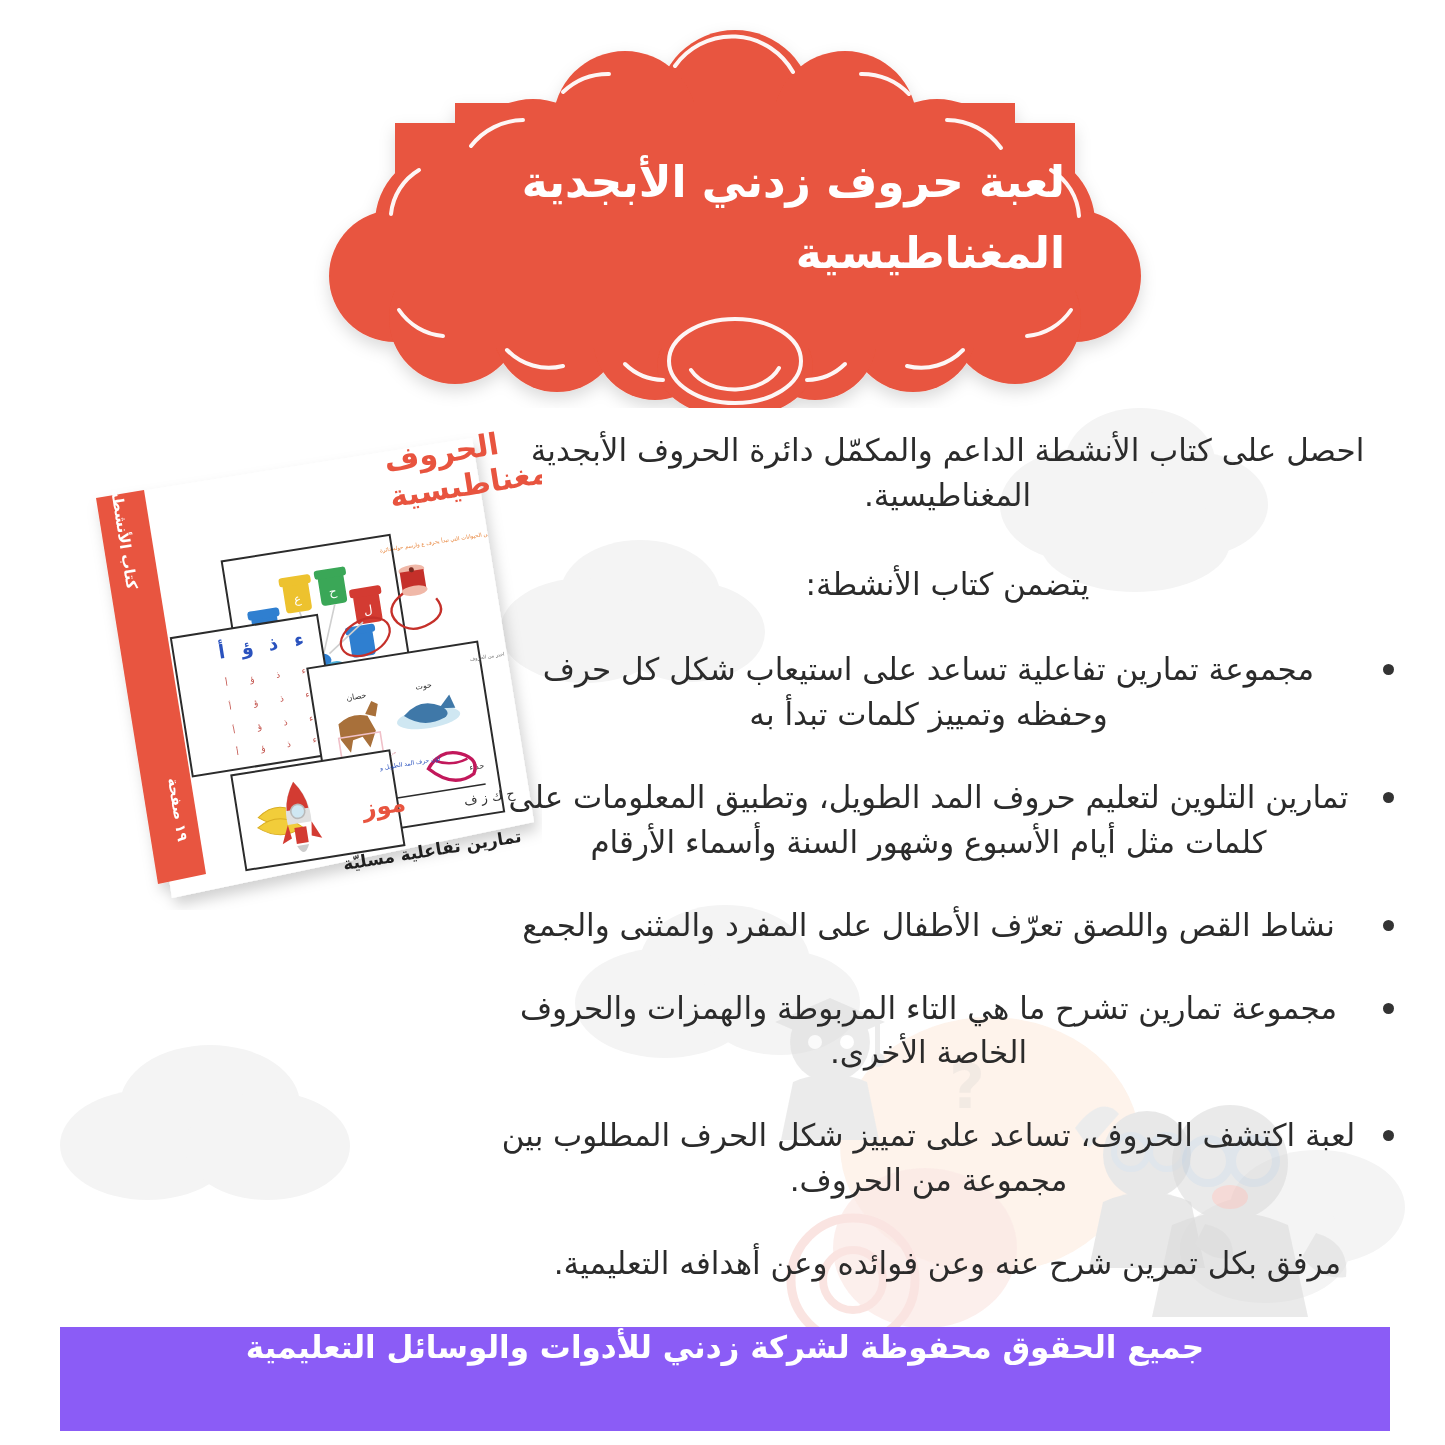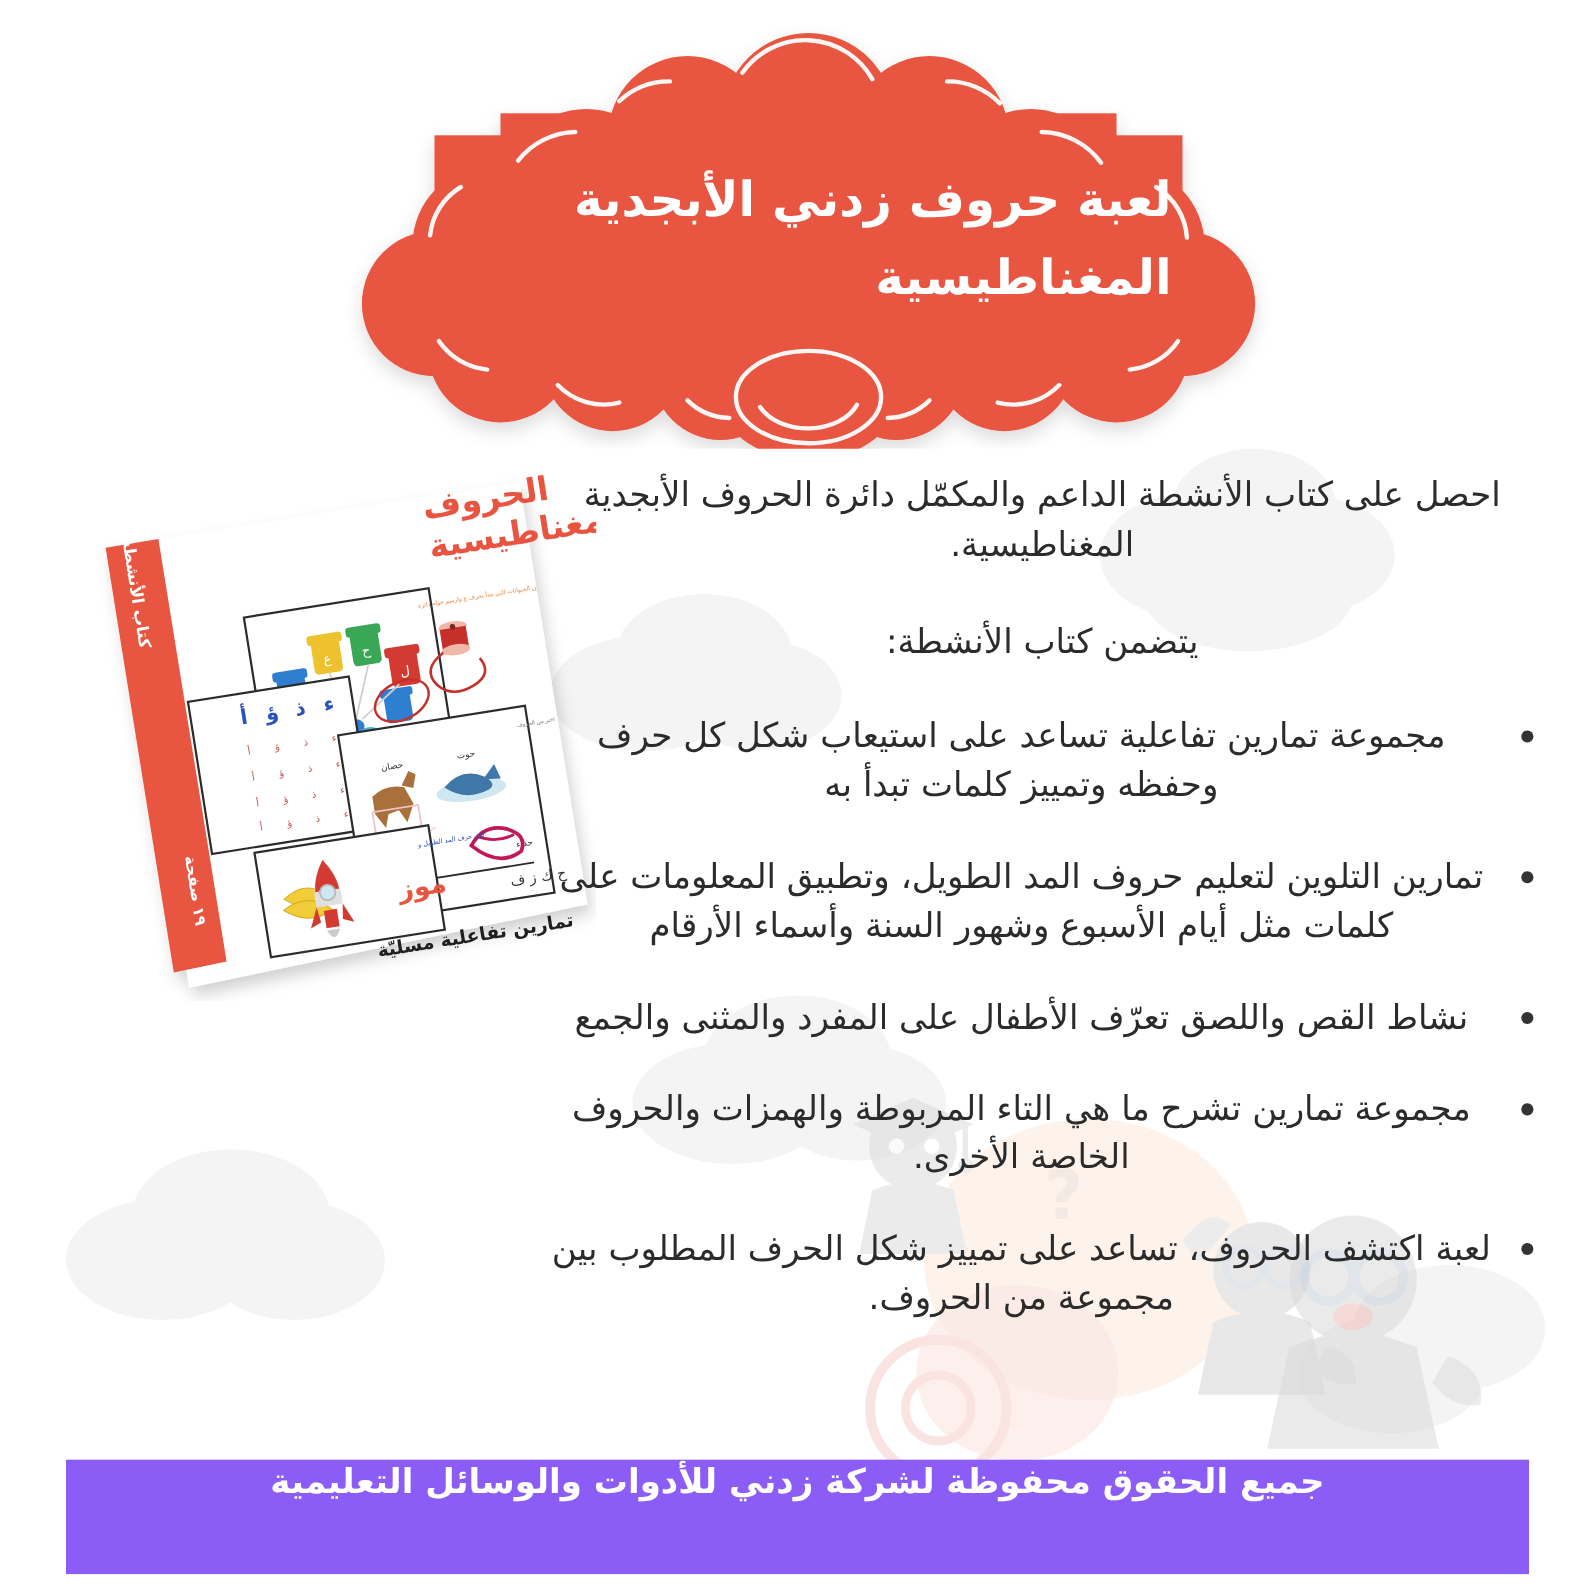--- a/index.html
+++ b/index.html
@@ -475,20 +475,21 @@
       <li class="bullet">
         <span class="dot"></span>
         <span>مجموعة تمارين تشرح ما هي التاء المربوطة والهمزات والحروف الخاصة الأخرى.</span>
       </li>
       <li class="bullet">
         <span class="dot"></span>
         <span>لعبة اكتشف الحروف، تساعد على تمييز شكل الحرف المطلوب بين مجموعة من الحروف.</span>
       </li>
     </ul>
 
+    <p class="para closing">مرفق بكل تمرين شرح عنه وعن فوائده وعن أهدافه التعليمية.</p>
   </div>
 
   <div id="footer">
     <div id="footer-text">
       <span>جميع الحقوق محفوظة لشركة </span><span>زدني</span><span> للأدوات والوسائل التعليمية</span>
     </div>
   </div>
 
 </div>
 

